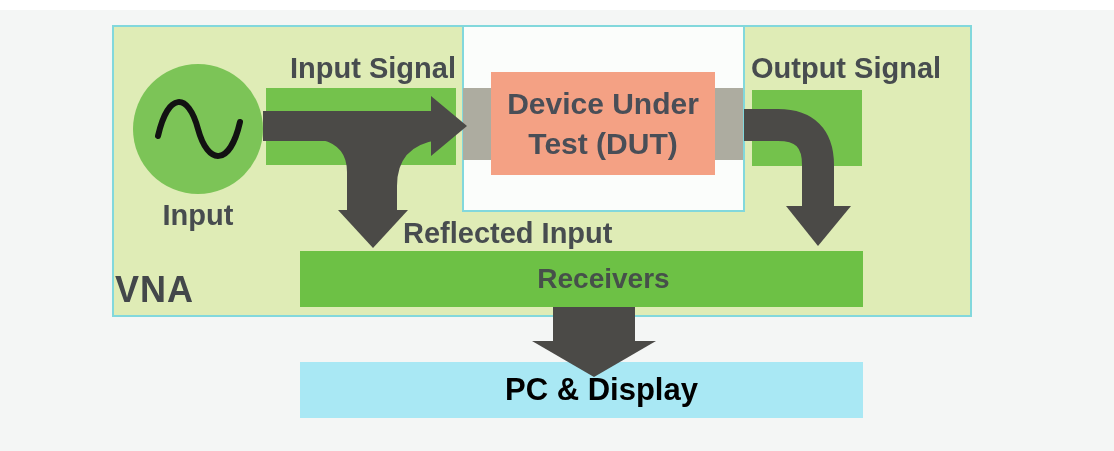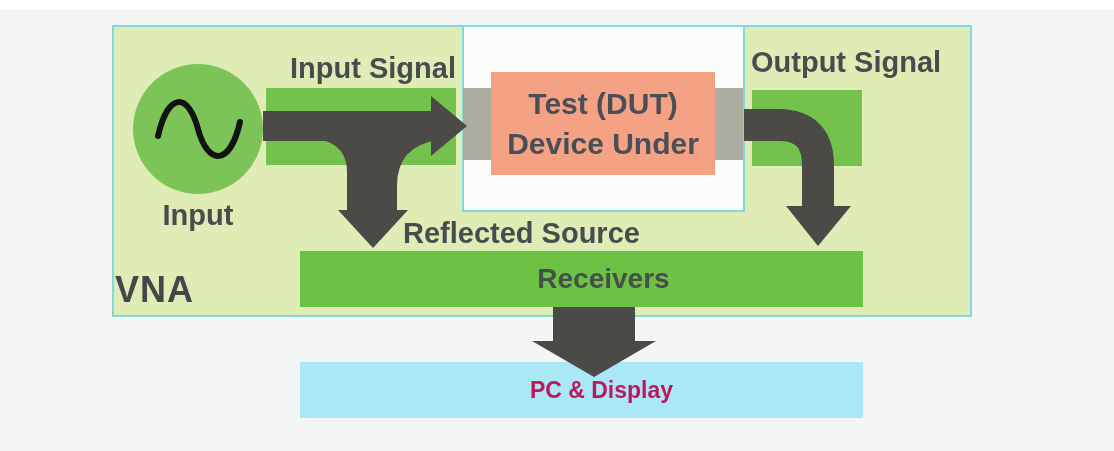--- a/index.html
+++ b/index.html
@@ -36,60 +36,60 @@
     text-align:center;color:#494E57;font-weight:700;font-size:30px;line-height:40px;
   }
   #receivers-bar{
     left:300px;top:251px;width:563px;height:56px;background:#6DC145;
     display:flex;align-items:center;justify-content:center;
     color:#46504A;font-weight:700;font-size:28px;padding-left:44px;
   }
   #pc-box{
     left:300px;top:362px;width:563px;height:56px;background:#A9E8F4;
     display:flex;align-items:center;justify-content:center;
-    color:#be185d;font-weight:700;font-size:23px;padding-left:40px;
+    color:#000000;font-weight:700;font-size:31px;padding-left:40px;
   }
   #source-label{left:133px;top:201px;width:130px;text-align:center;}
   #input-signal-label{left:266px;top:54px;width:196px;text-align:center;padding-left:18px;}
-  #output-signal-label{left:751px;top:48px;text-align:center;}
+  #output-signal-label{left:751px;top:54px;text-align:center;}
   #reflected-signal-label{left:403px;top:219px;}
   #vna-label{left:115px;top:272px;font-size:36px;color:#43474A;letter-spacing:1px;}
   #arrows{left:0;top:0;width:1114px;height:451px;pointer-events:none;}
 </style>
 </head>
 <body>
 
 <div id="top-strip" class="abs"></div>
 
 <div id="vna-panel" class="abs"></div>
 <div id="dut-cutout" class="abs"></div>
 
 <div id="input-bar" class="abs"></div>
 <div id="output-bar" class="abs"></div>
 <div id="connector-bar" class="abs"></div>
 
 <div id="dut-box" class="abs">
+  <div>Device Under</div>
   <div>Test (DUT)</div>
-  <div>Device Under</div>
 </div>
 
 <div id="receivers-bar" class="abs">
   <span>Receivers</span>
 </div>
 
 <div id="pc-box" class="abs">
   <span>PC &amp; Display</span>
 </div>
 
 <div id="source-circle" class="abs"></div>
 
 <div id="source-label" class="lbl">Input</div>
 <div id="input-signal-label" class="lbl">Input Signal</div>
 <div id="output-signal-label" class="lbl">Output Signal</div>
-<div id="reflected-signal-label" class="lbl">Reflected Source</div>
+<div id="reflected-signal-label" class="lbl">Reflected Input</div>
 <div id="vna-label" class="lbl">VNA</div>
 
 <svg id="arrows" class="abs" viewBox="0 0 1114 451" xmlns="http://www.w3.org/2000/svg">
 
   <path d="M 158 136 C 168 92 188 92 198 129 C 208 166 230 166 240 122" fill="none" stroke="#121212" stroke-width="6" stroke-linecap="round"></path>
 
   <g fill="#4B4A47">
     <rect x="263" y="111" width="170" height="30"></rect>
     <polygon points="431,96 467,126 431,156"></polygon>
   </g>

